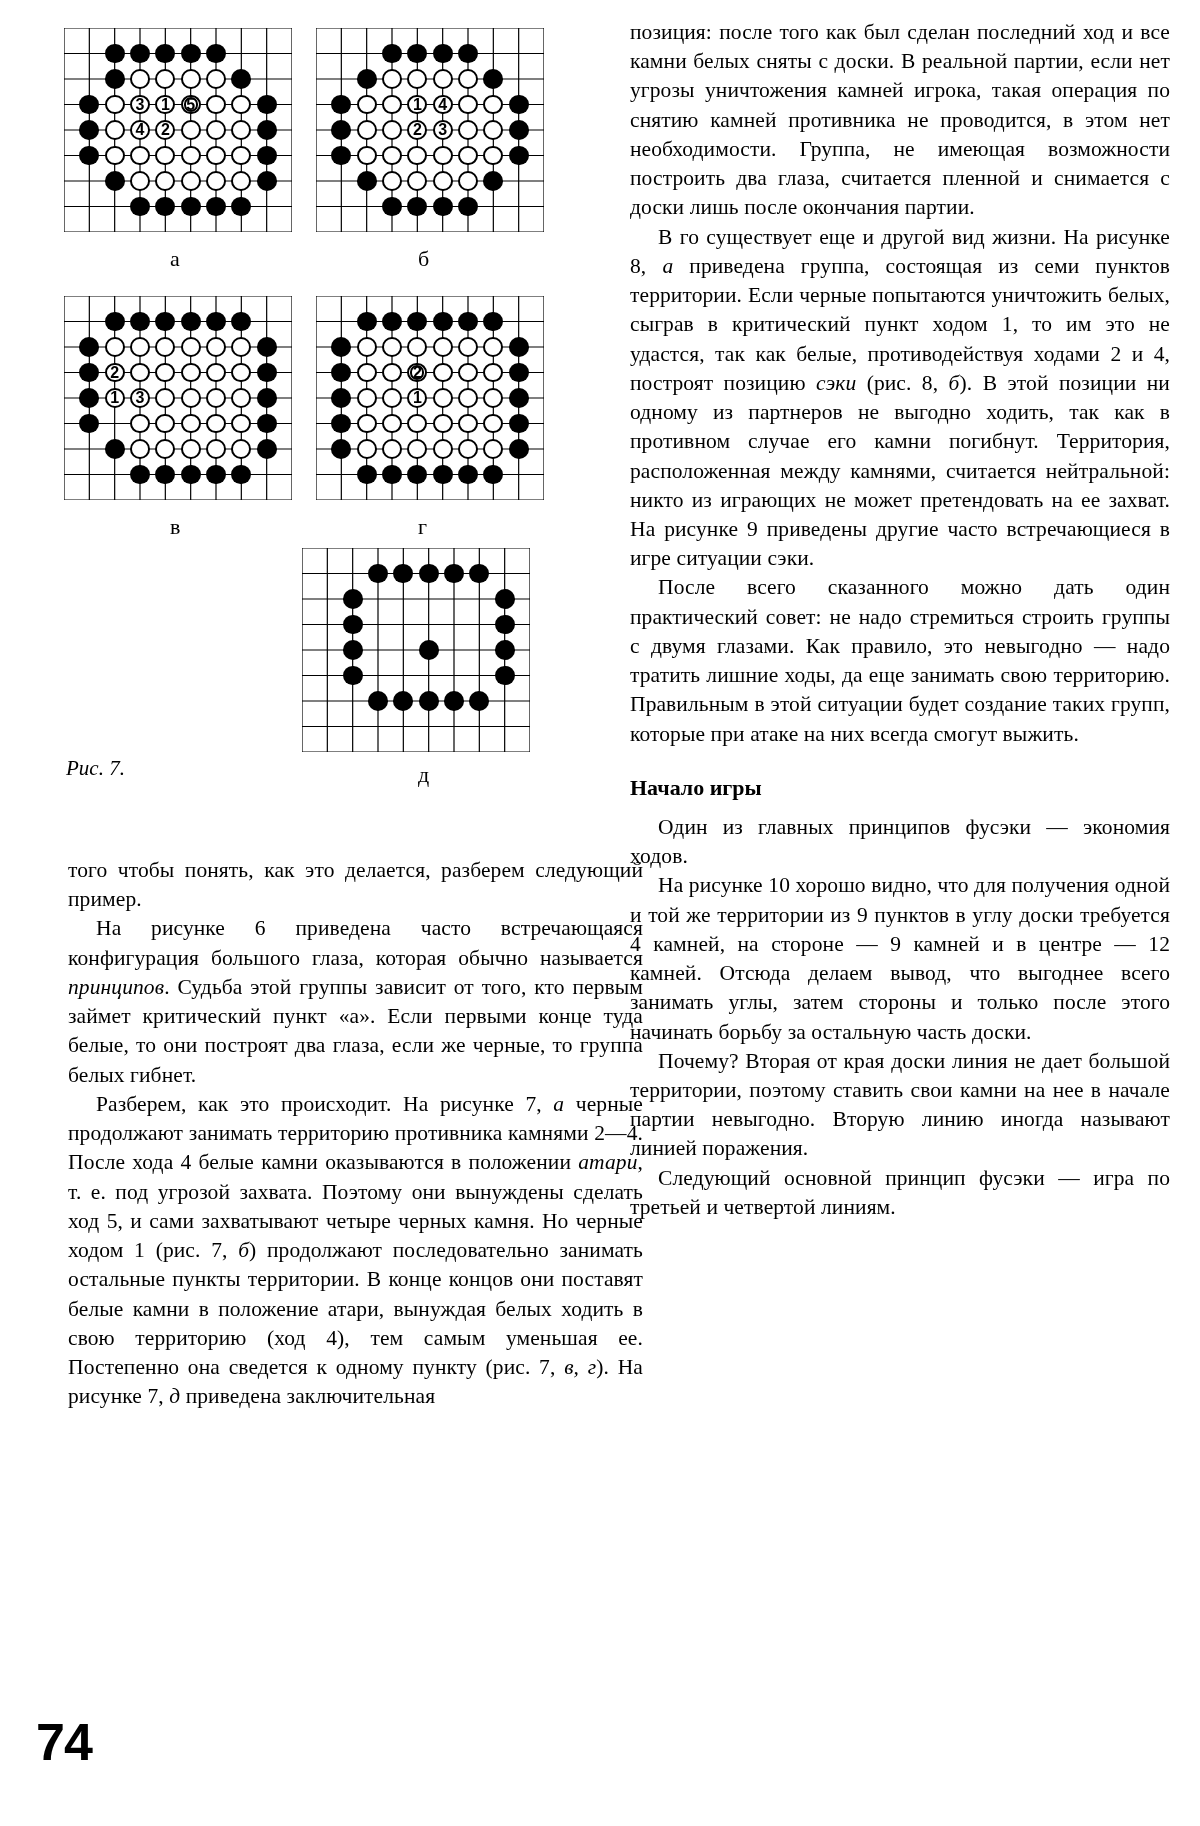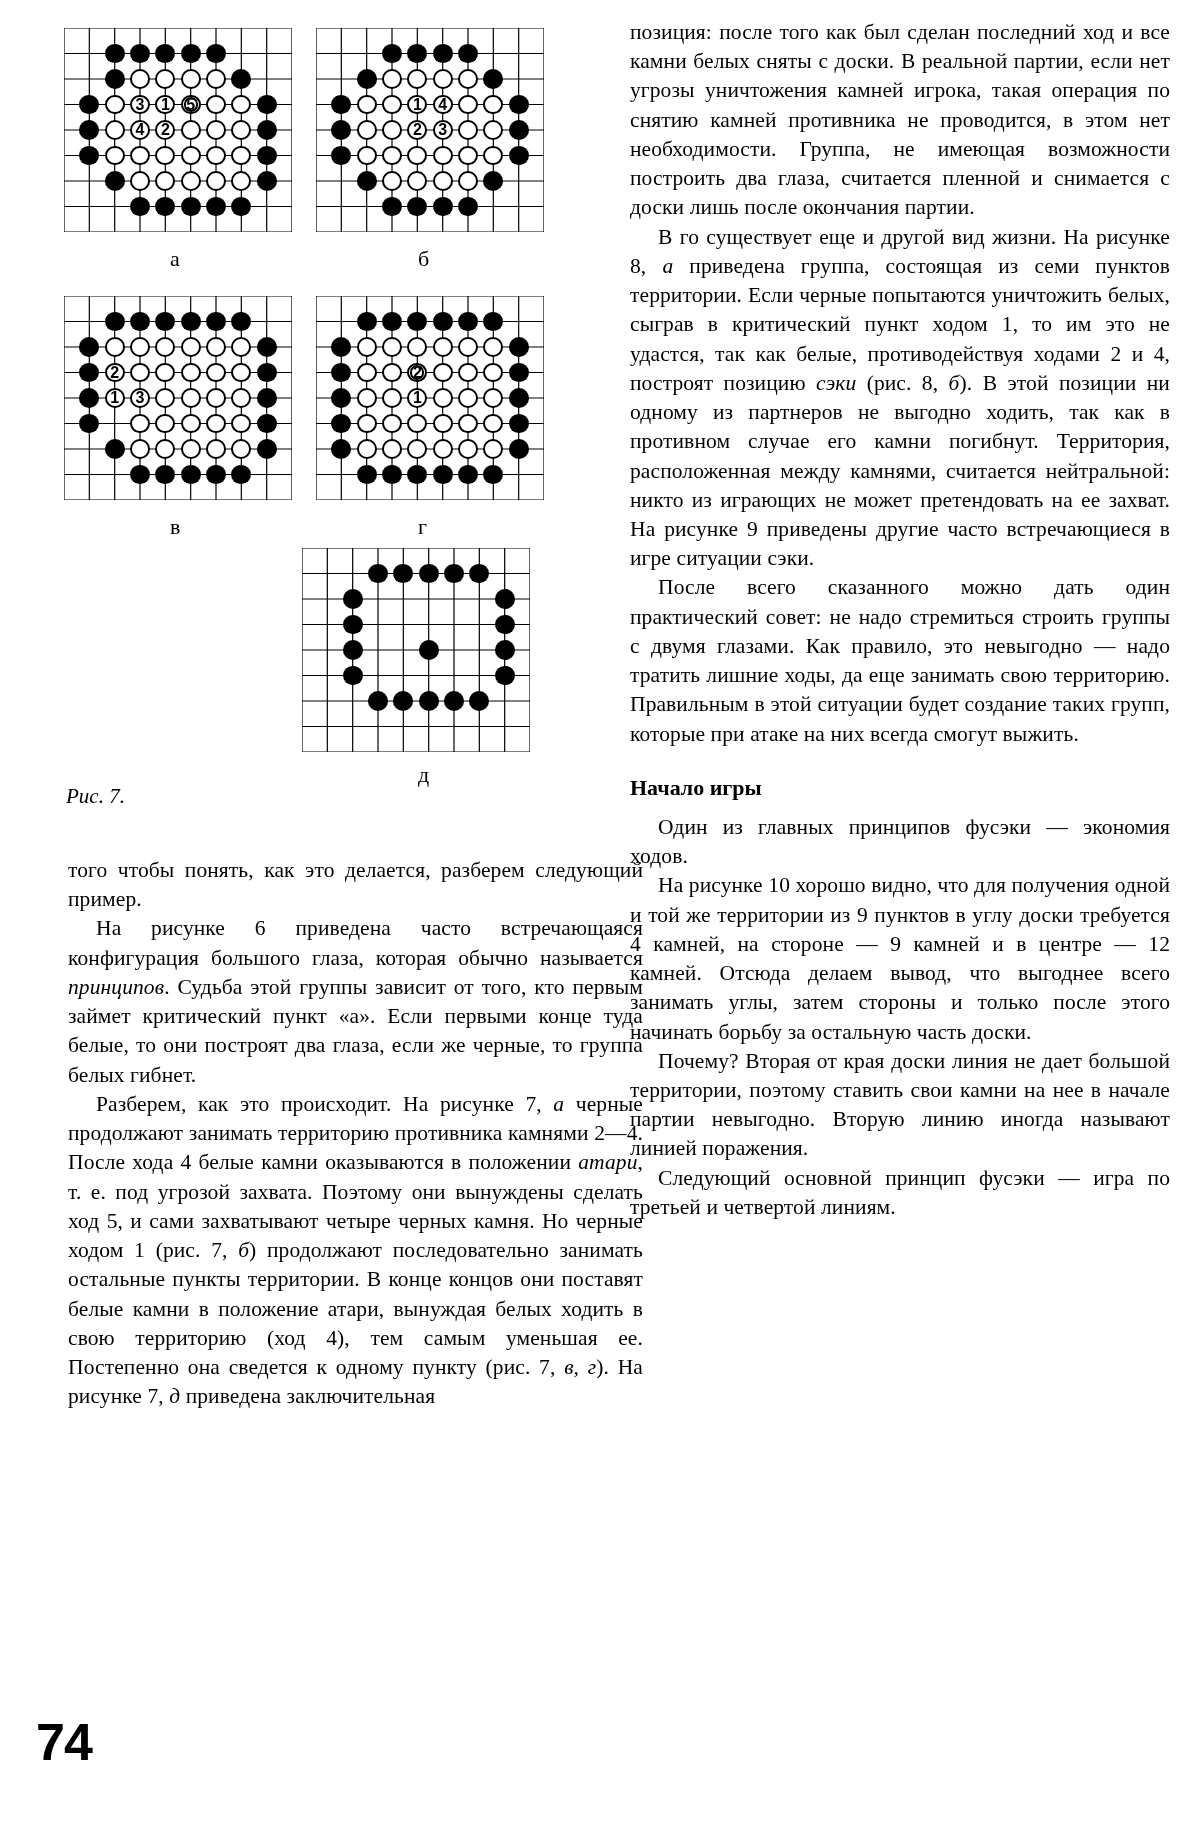--- a/index.html
+++ b/index.html
@@ -467,21 +467,21 @@
           <div class="stone black" style="width: 19.76px; height: 19.76px; left: 40.7867px; top: 117.62px;"></div>
           <div class="stone black" style="width: 19.76px; height: 19.76px; left: 192.787px; top: 117.62px;"></div>
           <div class="stone black" style="width: 19.76px; height: 19.76px; left: 66.12px; top: 143.12px;"></div>
           <div class="stone black" style="width: 19.76px; height: 19.76px; left: 91.4533px; top: 143.12px;"></div>
           <div class="stone black" style="width: 19.76px; height: 19.76px; left: 116.787px; top: 143.12px;"></div>
           <div class="stone black" style="width: 19.76px; height: 19.76px; left: 142.12px; top: 143.12px;"></div>
           <div class="stone black" style="width: 19.76px; height: 19.76px; left: 167.453px; top: 143.12px;"></div>
         </div>
       <div class="figlabel" style="left:384px; top:744px;">д</div>
 
-      <div class="caption" style="left:32px; top:766px;font-style:italic;">Рис. 7.</div>
+      <div class="caption" style="left:32px; top:738px;font-style:italic;">Рис. 7.</div>
     </div>
 
     <div class="bottom-text">
       <p class="noind">того чтобы понять, как это делается, разберем следующий пример.</p>
       <p><span>На рисунке 6 приведена часто встречающаяся конфигурация большого глаза, которая обычно называется </span><i>принципов</i><span>. Судьба этой группы зависит от того, кто первым займет критический пункт «а». Если первыми конце туда белые, то они построят два глаза, если же черные, то группа белых гибнет.</span></p>
       <p><span>Разберем, как это происходит. На рисунке 7, </span><i>а</i><span> черные продолжают занимать территорию противника камнями 2—4. После хода 4 белые камни оказываются в положении </span><i>атари</i><span>, т. е. под угрозой захвата. Поэтому они вынуждены сделать ход 5, и сами захватывают четыре черных камня. Но черные ходом 1 (рис. 7, </span><i>б</i><span>) продолжают последовательно занимать остальные пункты территории. В конце концов они поставят белые камни в положение атари, вынуждая белых ходить в свою территорию (ход 4), тем самым уменьшая ее. Постепенно она сведется к одному пункту (рис. 7, </span><i>в, г</i><span>). На рисунке 7, </span><i>д</i><span> приведена заключительная</span></p>
     </div>
   </div>
 
   <div class="col-right">

